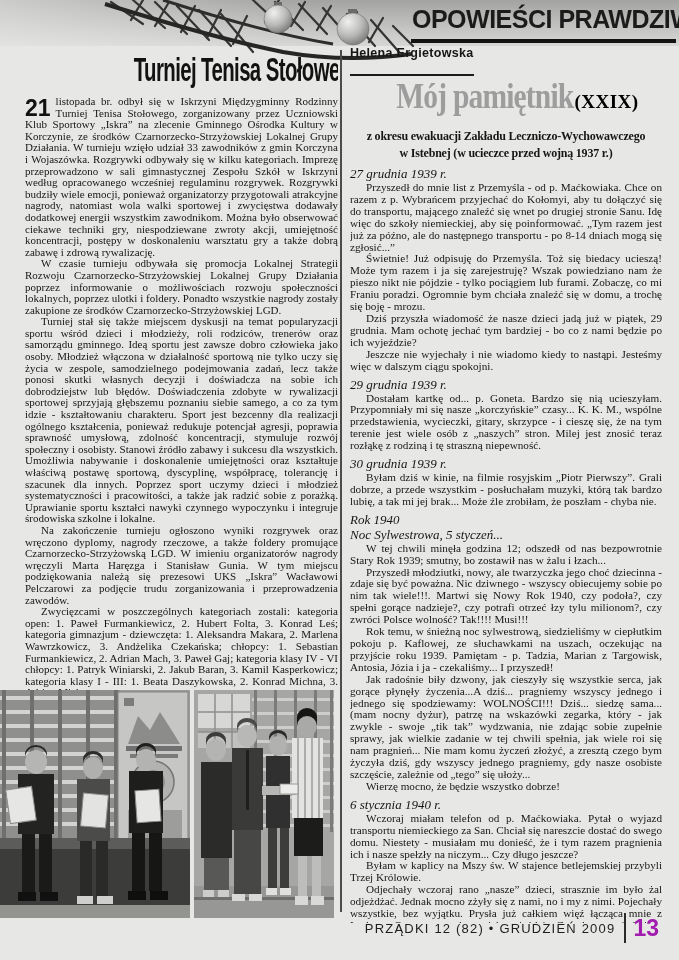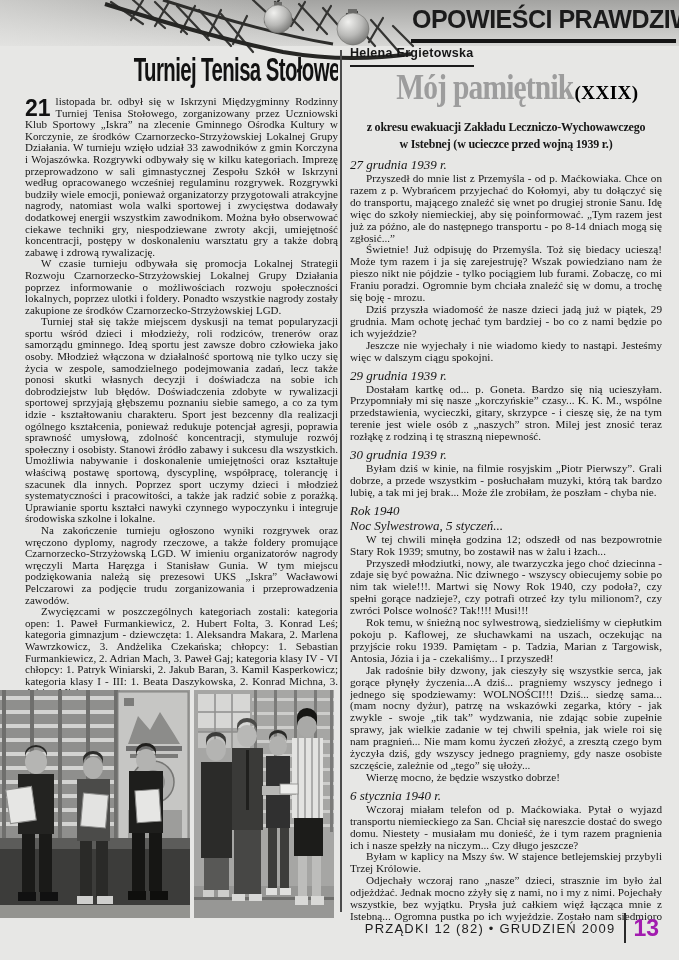--- a/index.html
+++ b/index.html
@@ -26,21 +26,21 @@
   .para.first{text-indent:0;}
   .dropcap{float:left;font-family:"Liberation Sans",sans-serif;font-weight:bold;
     font-size:23px;line-height:21px;padding:2px 5px 0 0;color:#121212;}
 
   
   .divider{position:absolute;left:340px;top:50px;width:2px;height:862px;background:#4c4c4c;}
 
   
   .col-right{position:absolute;left:350px;top:47px;width:312px;height:876px;overflow:hidden;}
   .author{font-family:"Liberation Sans",sans-serif;font-weight:bold;font-size:12.5px;line-height:13px;}
-  .author span{display:inline-block;border-bottom:2.5px solid #1c1c1c;padding-bottom:5px;letter-spacing:.3px;}
+  .author span{display:inline-block;border-bottom:2.5px solid #1c1c1c;padding-bottom:14px;letter-spacing:.3px;}
   .diary-title{text-align:center;margin-top:2px;white-space:nowrap;height:38px;}
   .dt-main{display:inline-block;font-weight:bold;font-size:36px;line-height:37px;color:#9d9d9d;
     letter-spacing:-1px;transform:scaleX(.82);transform-origin:60% 50%;}
   .dt-num{font-weight:bold;font-size:19px;color:#000000;letter-spacing:.5px;margin-left:-15px;}
   .diary-sub{text-align:center;font-weight:bold;font-size:12px;line-height:16.5px;
     letter-spacing:-.2px;margin-top:12px;}
   .entries{margin-top:6px;}
   .col-right .para{font-size:11.2px;line-height:11.9px;}
   .entry-date{font-weight:normal;font-style:italic;font-size:13px;line-height:14px;margin:5px 0 1px;}
   .entry-date.sub{margin-top:0;}
@@ -105,21 +105,21 @@
 
   <div class="col-right">
     <div class="author">
       <span>Helena Ergietowska</span>
     </div>
     <div class="diary-title">
       <span class="dt-main">Mój pamiętnik</span><span class="dt-num">(XXIX)</span>
     </div>
     <div class="diary-sub">
       <div>z okresu ewakuacji Zakładu Leczniczo-Wychowawczego</div>
-      <div>w Istebnej (w ucieczce przed wojną 1939 r.)</div>
+      <div>w Istebnej (w ucieczce przed wojną 1937 r.)</div>
     </div>
     <div class="entries">
         <div class="entry-date">27 grudnia 1939 r.</div>
         <p class="para">Przyszedł do mnie list z Przemyśla - od p. Maćkowiaka. Chce on razem z p. Wybrańcem przyjechać do Kołomyi, aby tu dołączyć się do transportu, mającego znaleźć się wnet po drugiej stronie Sanu. Idę więc do szkoły niemieckiej, aby się poinformować. „Tym razem jest już za późno, ale do następnego transportu - po 8-14 dniach mogą się zgłosić...”</p>
         <p class="para">Świetnie! Już odpisuję do Przemyśla. Toż się biedacy ucieszą! Może tym razem i ja się zarejestruję? Wszak powiedziano nam że pieszo nikt nie pójdzie - tylko pociągiem lub furami. Zobaczę, co mi Franiu poradzi. Ogromnie bym chciała znaleźć się w domu, a trochę się boję - mrozu.</p>
         <p class="para">Dziś przyszła wiadomość że nasze dzieci jadą już w piątek, 29 grudnia. Mam ochotę jechać tym bardziej - bo co z nami będzie po ich wyjeździe?</p>
         <p class="para">Jeszcze nie wyjechały i nie wiadomo kiedy to nastąpi. Jesteśmy więc w dalszym ciągu spokojni.</p>
         <div class="entry-date">29 grudnia 1939 r.</div>
         <p class="para">Dostałam kartkę od... p. Goneta. Bardzo się nią ucieszyłam. Przypomniały mi się nasze „korczyńskie” czasy... K. K. M., wspólne przedstawienia, wycieczki, gitary, skrzypce - i cieszę się, że na tym terenie jest wiele osób z „naszych” stron. Milej jest znosić teraz rozłąkę z rodziną i tę straszną niepewność.</p>
         <div class="entry-date">30 grudnia 1939 r.</div>

